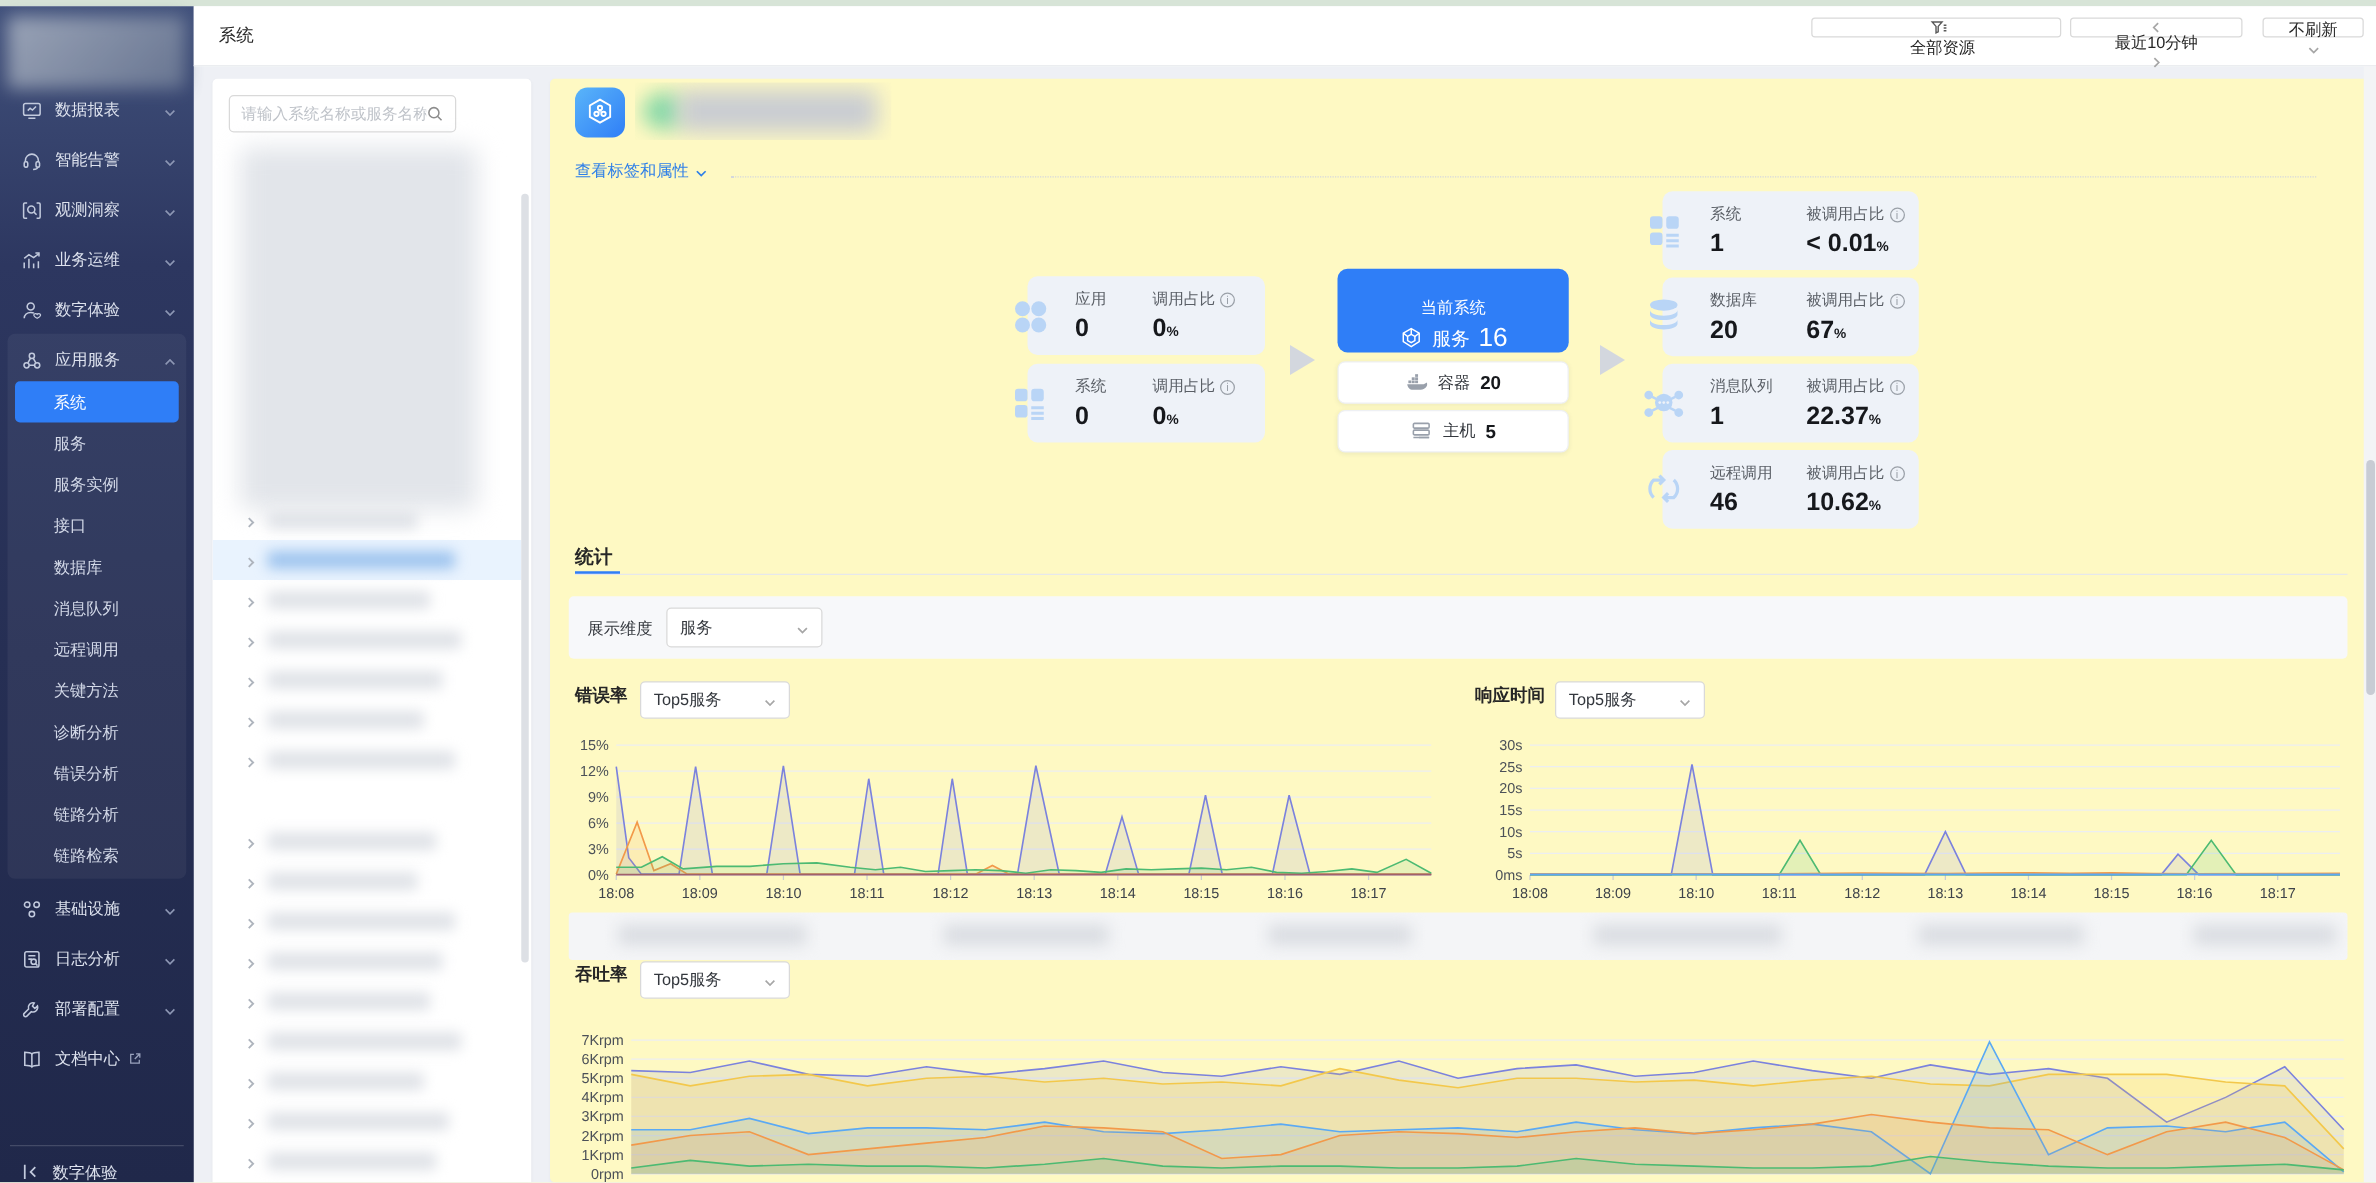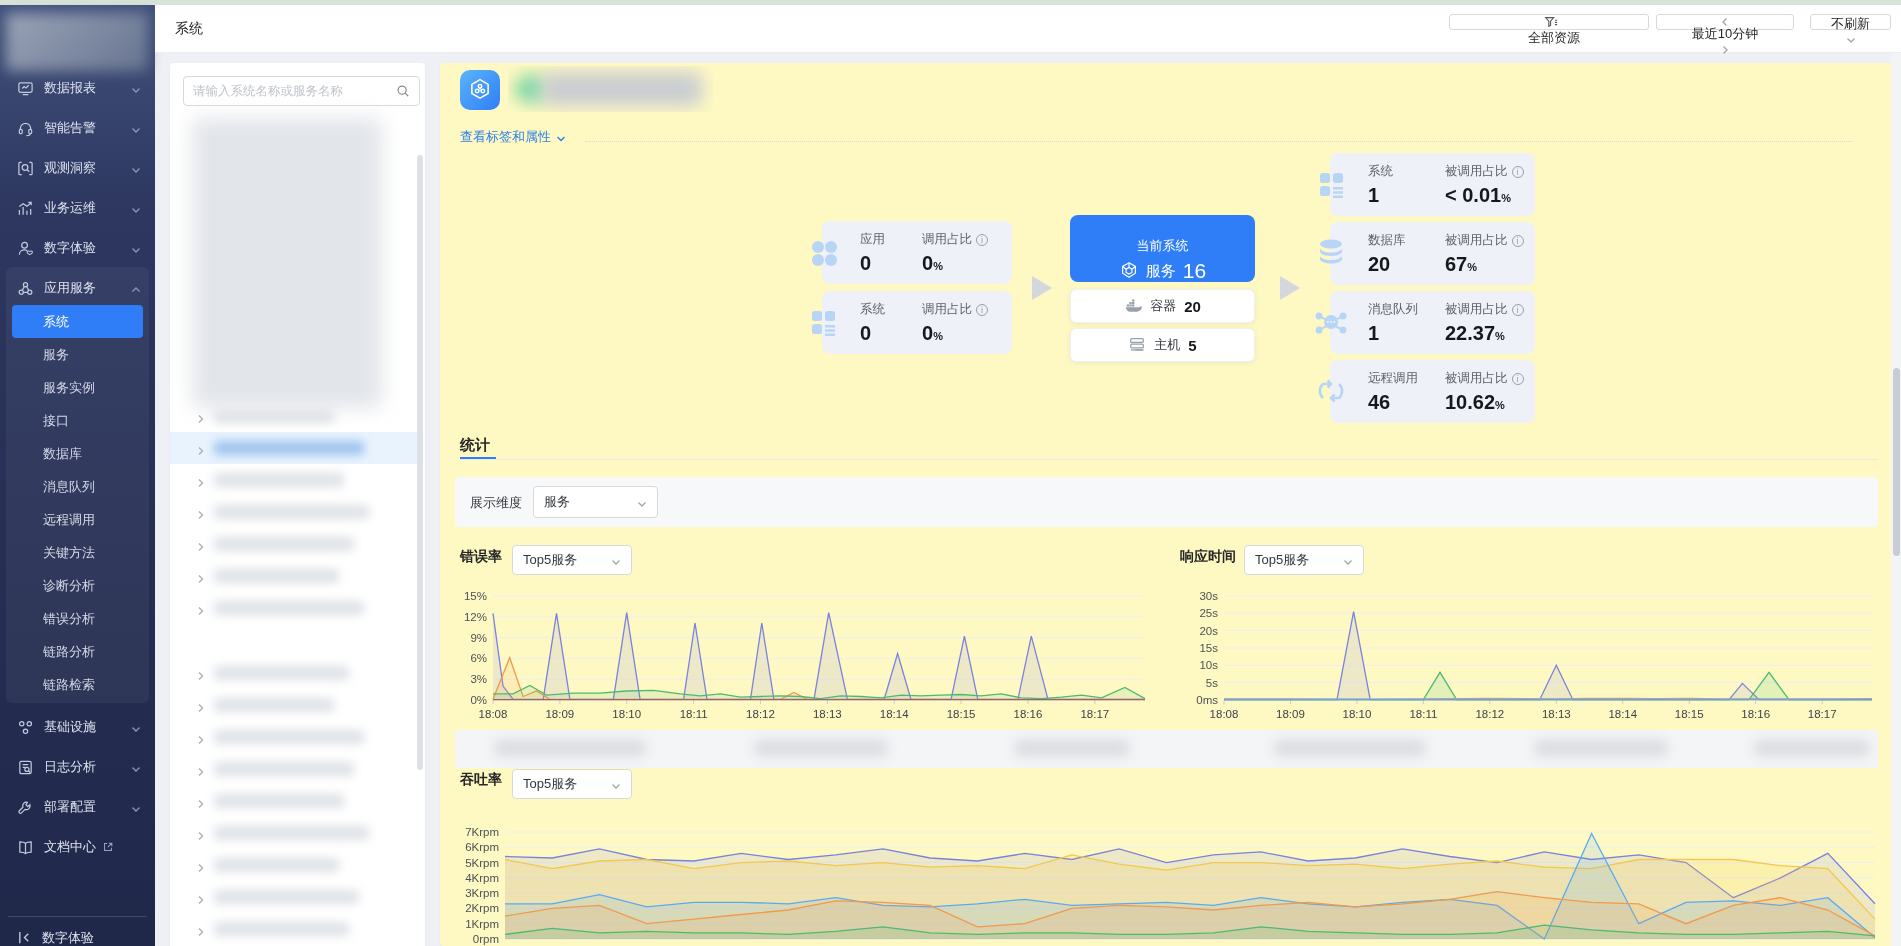--- a/index.html
+++ b/index.html
@@ -34,21 +34,21 @@
   #page-title { position:absolute; left:20px; top:15px; font-size:14px; color:#262626; }
   .tb-box { position:absolute; top:9px; height:16px; border:1px solid #d9d9d9; border-radius:3px; background:#fff; display:flex; align-items:center; font-size:13px; color:#262626;flex-direction:column; }
   #resource-box { left:1294px; width:200px; padding-left:10px; }
   #resource-box .bicon { width:14px; height:14px; margin-right:7px; color:#595959; }
   #time-box { left:1501px; width:138px; justify-content:space-between; padding:0 10px; }
   #refresh-box { left:1655px; width:81px; justify-content:space-between; padding:0 9px; }
   .chev-g { color:#a6a6a6; width:10px; height:10px; }
 
   
   #list-panel { left:170px; top:63px; width:255px; height:883px; background:#fff; border-radius:4px 4px 0 0; box-shadow:0 1px 3px rgba(0,0,0,0.04); overflow:hidden; }
-  #search-box { position:absolute; left:13px; top:13px; width:237px; height:30px; border:1px solid #d9d9d9; border-radius:4px; display:flex; align-items:center; padding:0 9px; }
+  #search-box { position:absolute; left:13px; top:13px; width:182px; height:30px; border:1px solid #d9d9d9; border-radius:4px; display:flex; align-items:center; padding:0 9px; }
   #search-box input { border:none; outline:none; flex:1; font-size:12.5px; color:#262626; font-family:inherit; min-width:0; }
   #search-box input::placeholder { color:#bfc3c9; }
   #search-box .bicon { width:14px; height:14px; color:#8c8c8c; flex:none; }
   .blurblob { position:absolute; background:#e2e5ea; filter:blur(10px); border-radius:8px; }
   .list-row { position:absolute; left:0; width:247px; height:32px; }
   .list-row .lr-chev { position:absolute; left:26px; top:10px; width:10px; height:10px; color:#aeb4bd; }
   .list-row .lr-bar { position:absolute; left:44px; top:9px; height:14px; background:#dfe2e7; filter:blur(5px); border-radius:3px; }
   .list-row.hl { background:#e9f3fe; }
   .list-row.hl .lr-bar { background:#9ec4ee; }
   #list-scroll { left:417px; top:155px; width:6px; height:615px; background:#dde0e5; border-radius:3px; }

